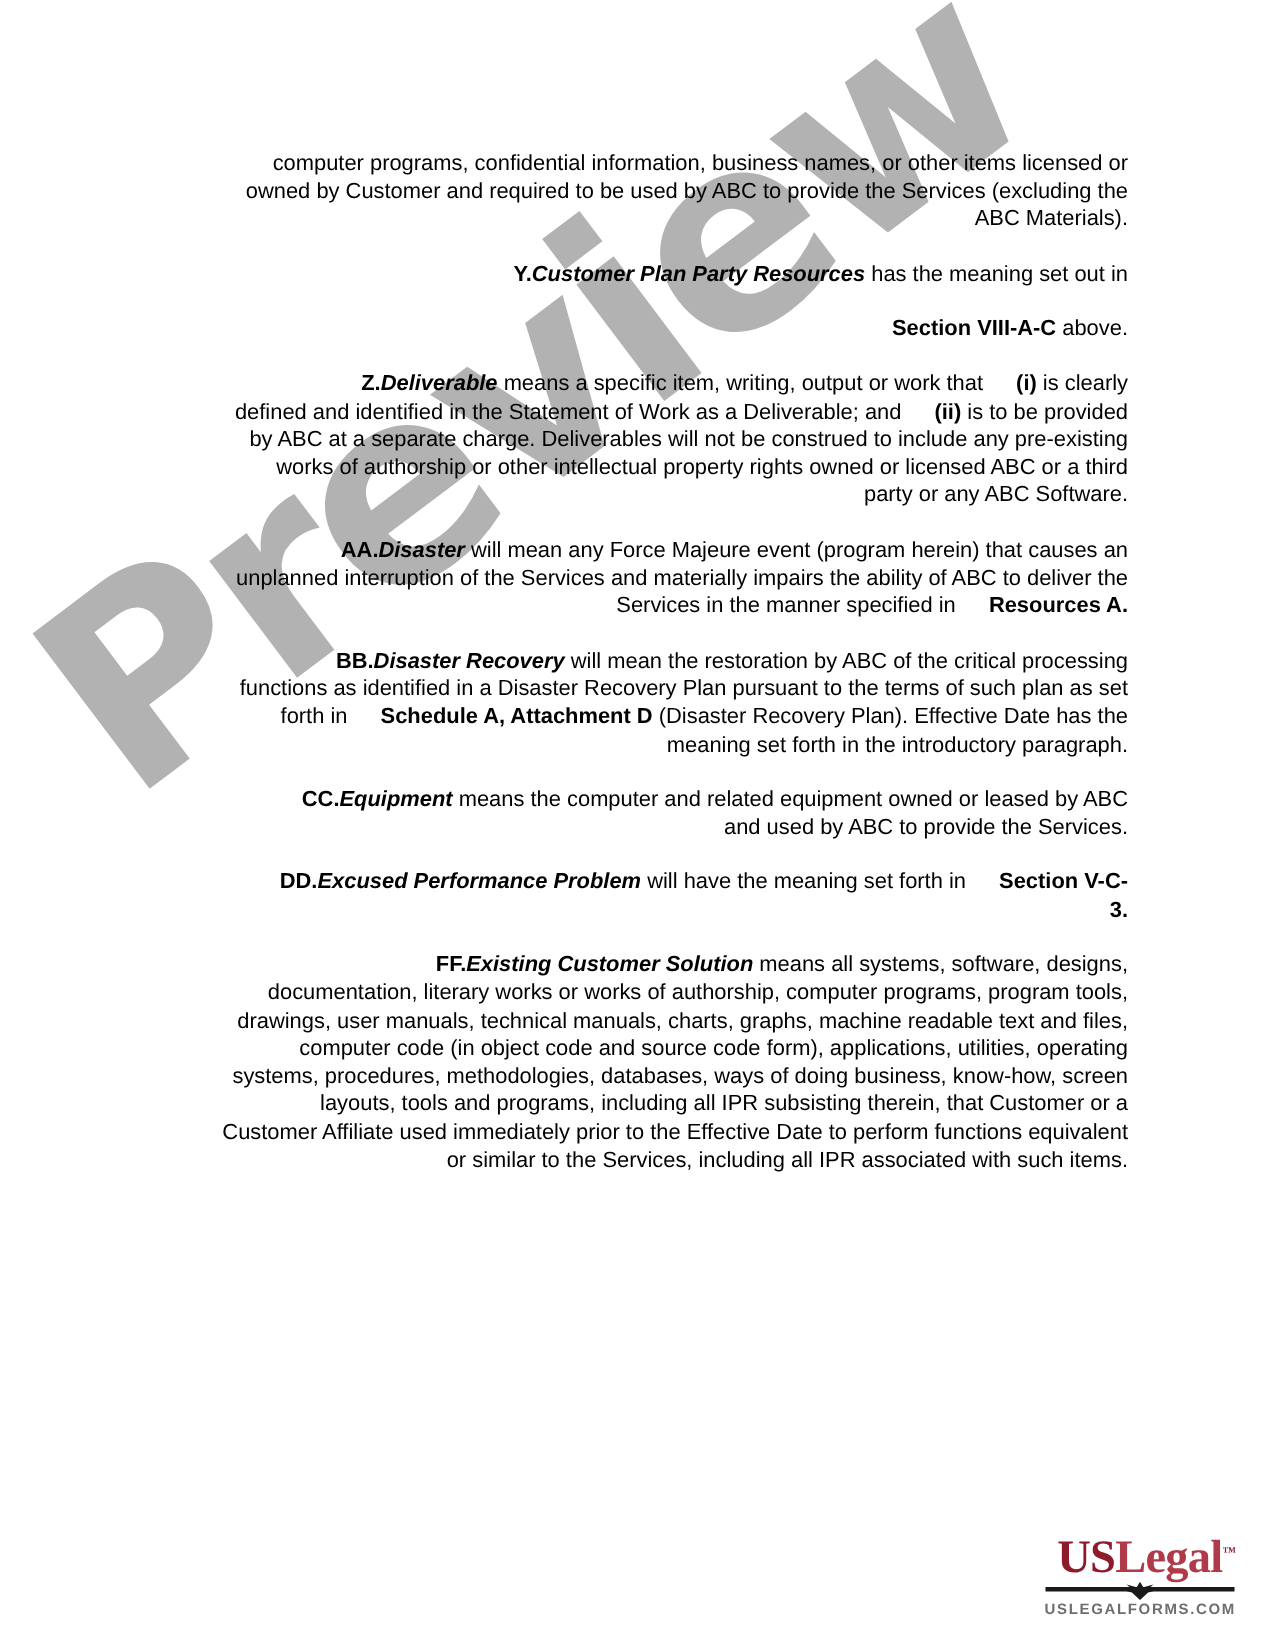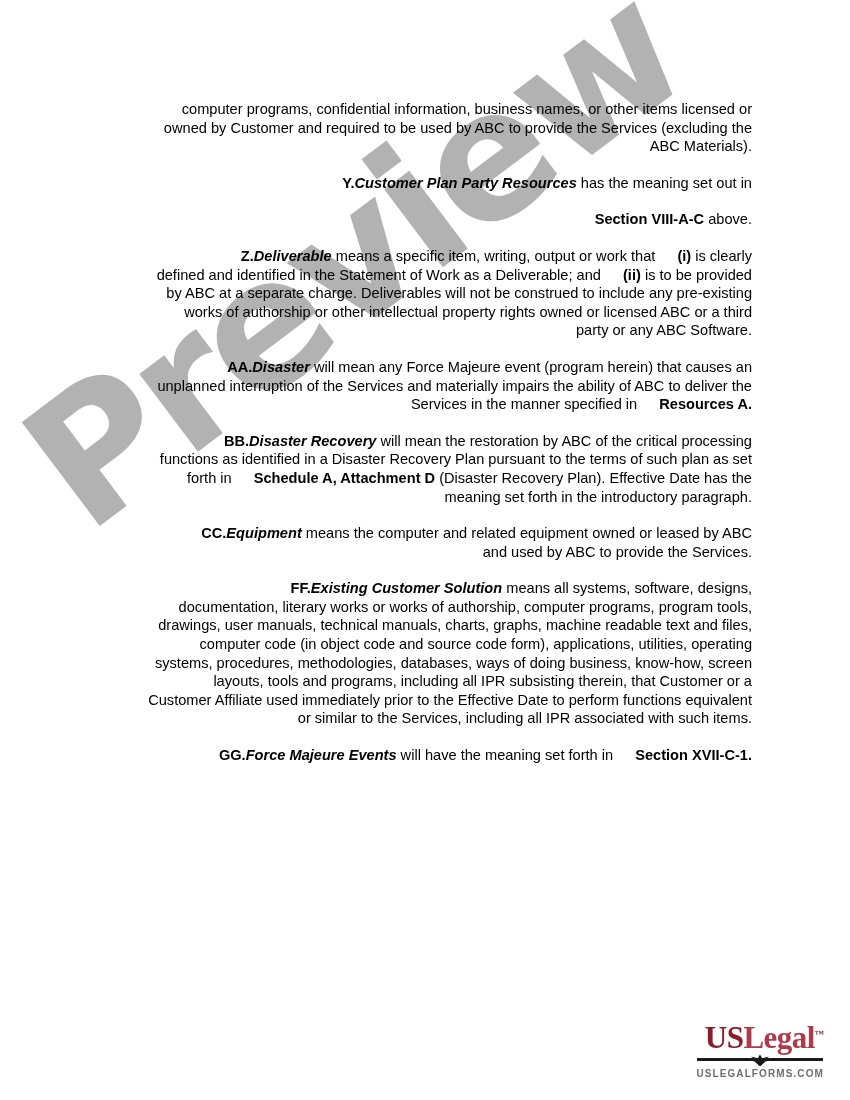--- a/index.html
+++ b/index.html
@@ -145,22 +145,22 @@
   </div>
 
   <div id="content" style="color: rgb(0, 0, 0);">
       <div class="para"><span>computer programs, confidential information, business names, or other items licensed or owned by Customer and required to be used by ABC to provide the Services (excluding the ABC Materials).</span></div>
       <div class="para"><span class="lead">Y.</span><span class="term">Customer Plan Party Resources</span><span> has the meaning set out in</span></div>
       <div class="para"><span class="bold">Section VIII-A-C</span><span> above.</span></div>
       <div class="para"><span class="lead">Z.</span><span class="term">Deliverable</span><span> means a specific item, writing, output or work that </span><span class="bold">(i)</span><span> is clearly defined and identified in the Statement of Work as a </span><span class="ital">Deliverable;</span><span> and </span><span class="bold">(ii)</span><span> is to be provided by ABC at a separate charge. Deliverables will not be construed to include any pre-existing works of authorship or other intellectual property rights owned or licensed ABC or a third party or any ABC Software.</span></div>
       <div class="para"><span class="lead wide">AA.</span><span class="term">Disaster</span><span> will mean any Force Majeure event (program herein) that causes an unplanned interruption of the Services and materially impairs the ability of ABC to deliver the Services in the manner specified in </span><span class="bold">Resources A.</span></div>
       <div class="para"><span class="lead wide">BB.</span><span class="term">Disaster Recovery</span><span> will mean the restoration by ABC of the critical processing functions as identified in a Disaster Recovery Plan pursuant to the terms of such plan as set forth in </span><span class="bold">Schedule A, Attachment D</span><span> (Disaster Recovery Plan). </span><span class="ital">Effective Date</span><span> has the meaning set forth in the introductory paragraph.</span></div>
       <div class="para"><span class="lead wide">CC.</span><span class="term">Equipment</span><span> means the computer and related equipment owned or leased by ABC and used by ABC to provide the Services.</span></div>
+      <div class="para"><span class="lead wide">DD.</span><span class="term">Excused Performance Problem</span><span> will have the meaning set forth in </span><span class="bold">Section V-C-3.</span></div>
       <div class="para"><span class="lead wide">FF.</span><span class="term">Existing Customer Solution</span><span> means all systems, software, designs, documentation, literary works or works of authorship, computer programs, program tools, drawings, user manuals, technical manuals, charts, graphs, machine readable text and files, computer code (in object code and source code form), applications, utilities, operating systems, procedures, methodologies, databases, ways of doing business, know-how, screen layouts, tools and programs, including all IPR subsisting therein, that Customer or a Customer Affiliate used immediately prior to the Effective Date to perform functions equivalent or similar to the Services, including all IPR associated with such items.</span></div>
-      <div class="para"><span class="lead wide">GG.</span><span class="term">Force Majeure Events</span><span> will have the meaning set forth in </span><span class="bold">Section XVII-C-1.</span></div>
     </div>
 
   <div id="logo">
     <div id="logo-wordmark">
       <span id="logo-us" style="color: rgb(140, 28, 43);">US</span><span id="logo-legal" style="color: rgb(176, 58, 74);">Legal</span><span id="logo-tm">™</span>
     </div>
     <div id="logo-bar">
       <svg id="logo-eagle" viewBox="0 0 32 13" aria-hidden="true">
         <path d="M16 0.5 L18.2 4.2 L25 2.4 L20.6 6.0 L31 5.2 L21.4 7.6 L16 12.6 L10.6 7.6 L1 5.2 L11.4 6.0 L7 2.4 L13.8 4.2 Z" fill="#1a1a1a"></path>
       </svg>

